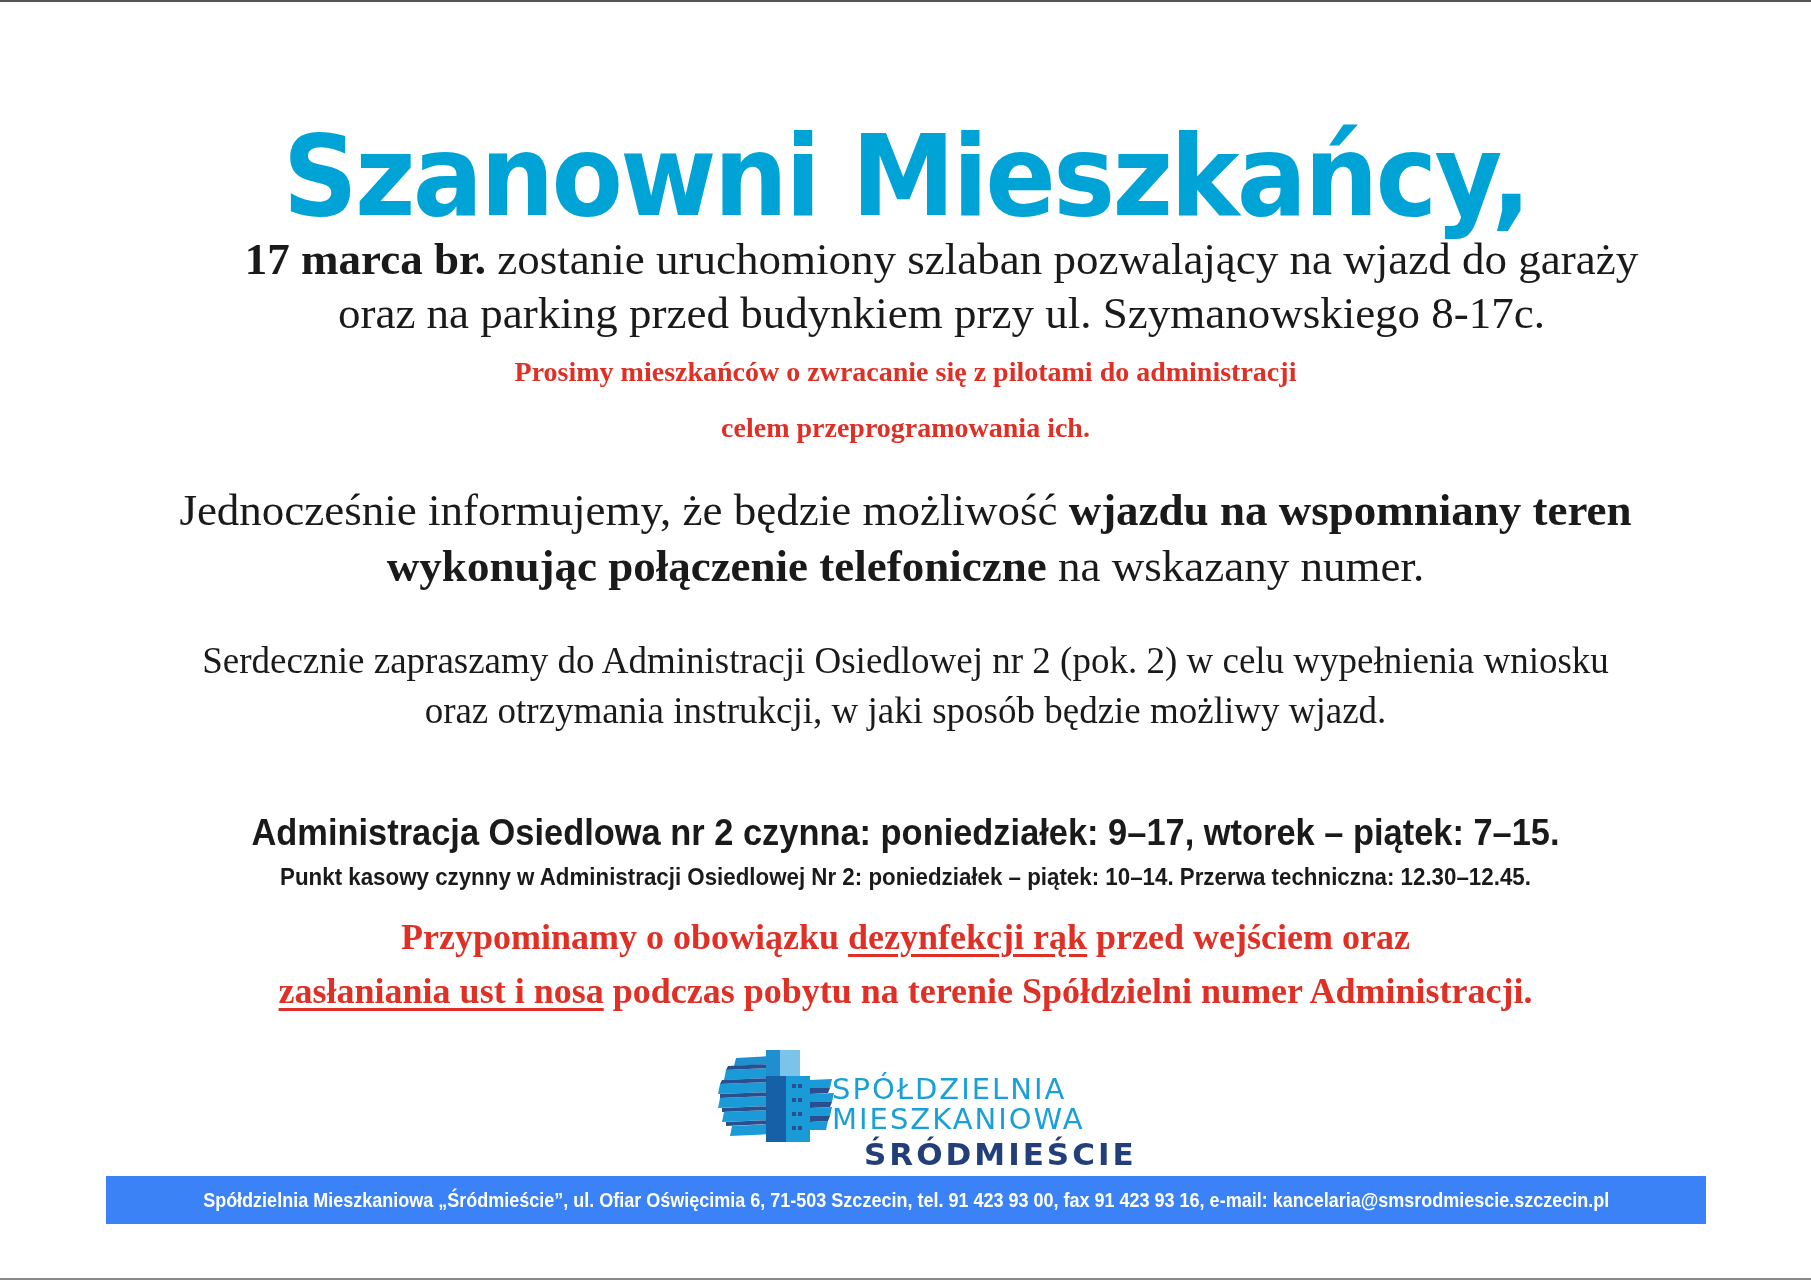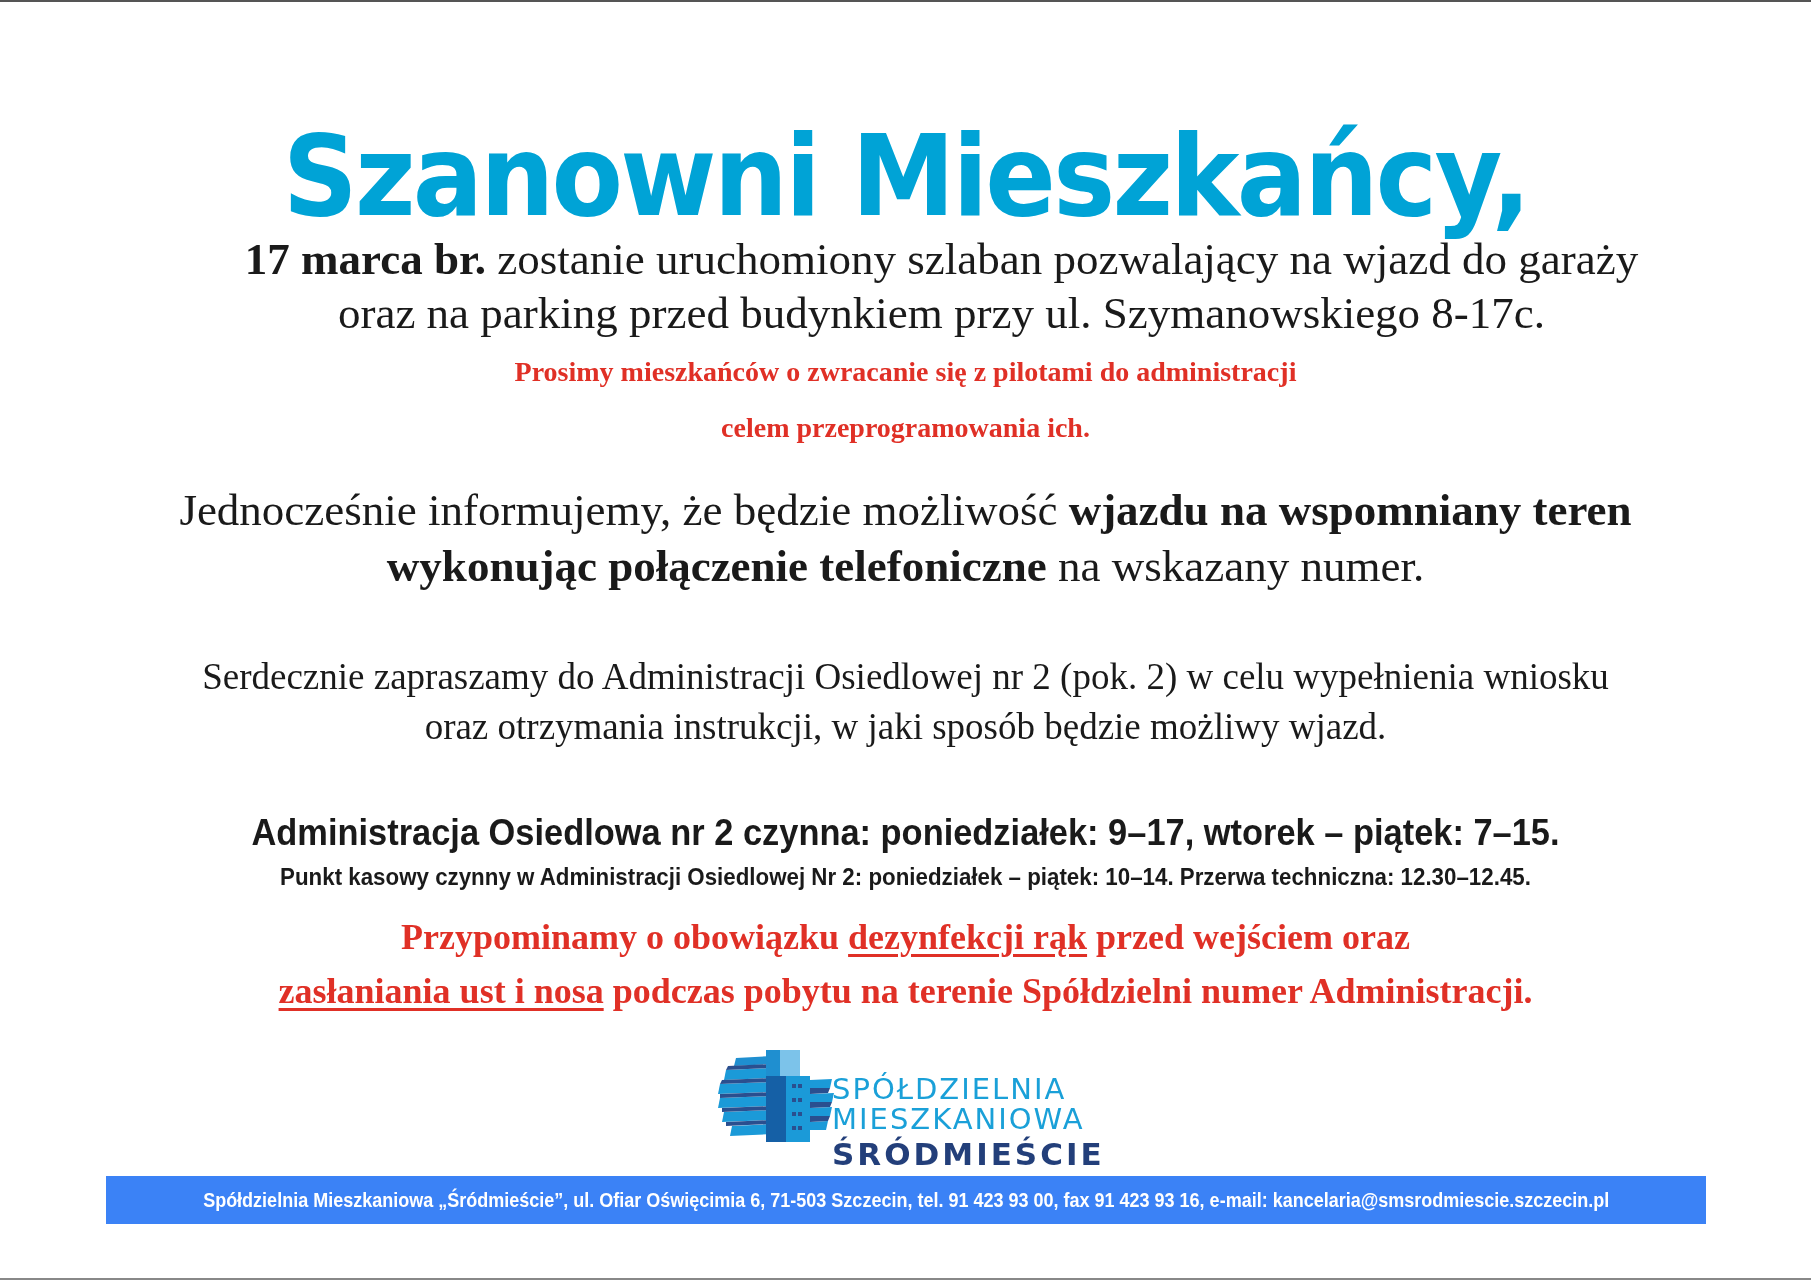--- a/index.html
+++ b/index.html
@@ -54,21 +54,21 @@
       font-weight: bold;
       color: #e03026;
     }
     .p3 {
       top: 482px;
       font-size: 45px;
       line-height: 56px;
       color: #1a1a1a;
     }
     .p4 {
-      top: 652px;
+      top: 636px;
       font-size: 37px;
       line-height: 50px;
       color: #1a1a1a;
       font-family: Liberation Serif, serif;
     }
     .p5 {
       top: 810px;
       font-family: "Liberation Sans", sans-serif;
       font-weight: bold;
       font-size: 37px;
@@ -121,20 +121,21 @@
       line-height: 30px;
       color: #1aa0d8;
     }
     .logo-l3 {
       display: block;
       font-size: 31px;
       line-height: 40px;
       font-weight: bold;
       color: #233f7a;
       letter-spacing: 3px;
+      margin-left: 32px;
     }
 
     .footer-bar {
       position: absolute;
       left: 106px;
       top: 1176px;
       width: 1600px;
       height: 48px;
       background: #3b82f6;
       display: flex;

